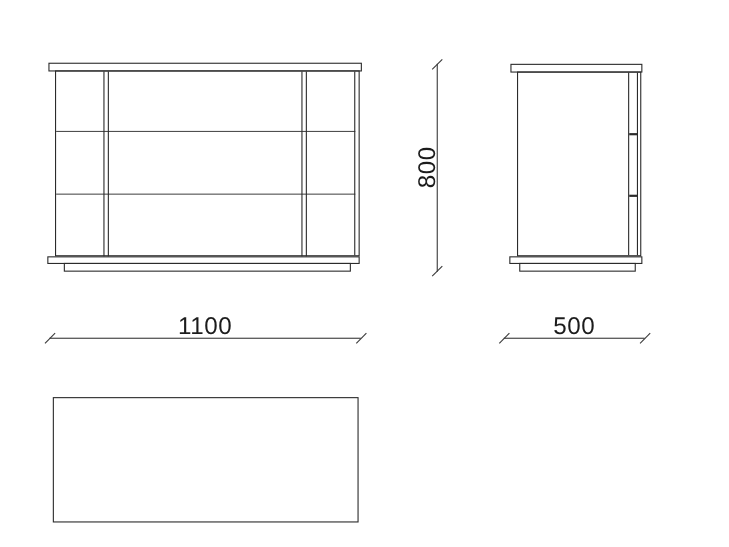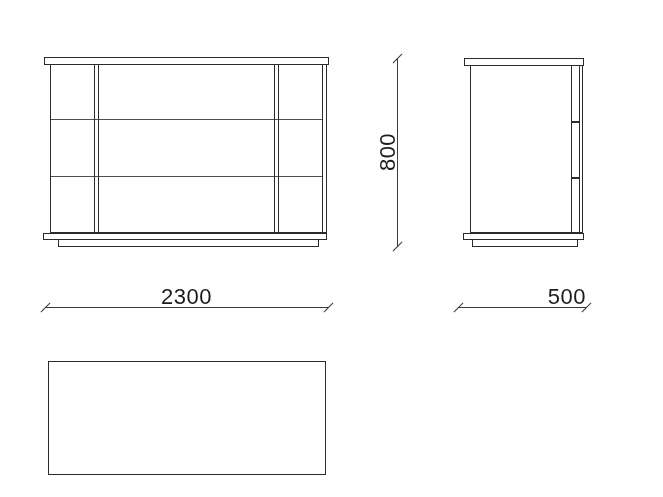--- a/index.html
+++ b/index.html
@@ -55,28 +55,28 @@
   </div>
 
   <div>
     <div class="rect" style="left:48px;top:361px;width:278px;height:114px;"></div>
   </div>
 
   <div>
     <div class="dimlineh" style="left:45px;top:307px;width:283px;"></div>
     <div class="tick" style="left:39px;top:307px;"></div>
     <div class="tick" style="left:322px;top:307px;"></div>
-    <div class="dimlabel h" style="left:45px;top:287px;width:283px;">2300</div>
+    <div class="dimlabel h" style="left:45px;top:287px;width:283px;">1100</div>
   </div>
 
   <div>
     <div class="dimlineh" style="left:458px;top:307px;width:128px;"></div>
     <div class="tick" style="left:452px;top:307px;"></div>
     <div class="tick" style="left:580px;top:307px;"></div>
-    <div class="dimlabel h" style="left:458px;top:287px;width:128px;text-align:right;">500</div>
+    <div class="dimlabel h" style="left:458px;top:287px;width:128px;">500</div>
   </div>
 
   <div>
     <div class="dimlinev" style="left:397px;top:58px;height:189px;"></div>
     <div class="tick" style="left:391px;top:58px;"></div>
     <div class="tick" style="left:391px;top:246px;"></div>
     <div class="dimlabel v" style="left:388px;top:152px;">800</div>
   </div>
 
 </div>

